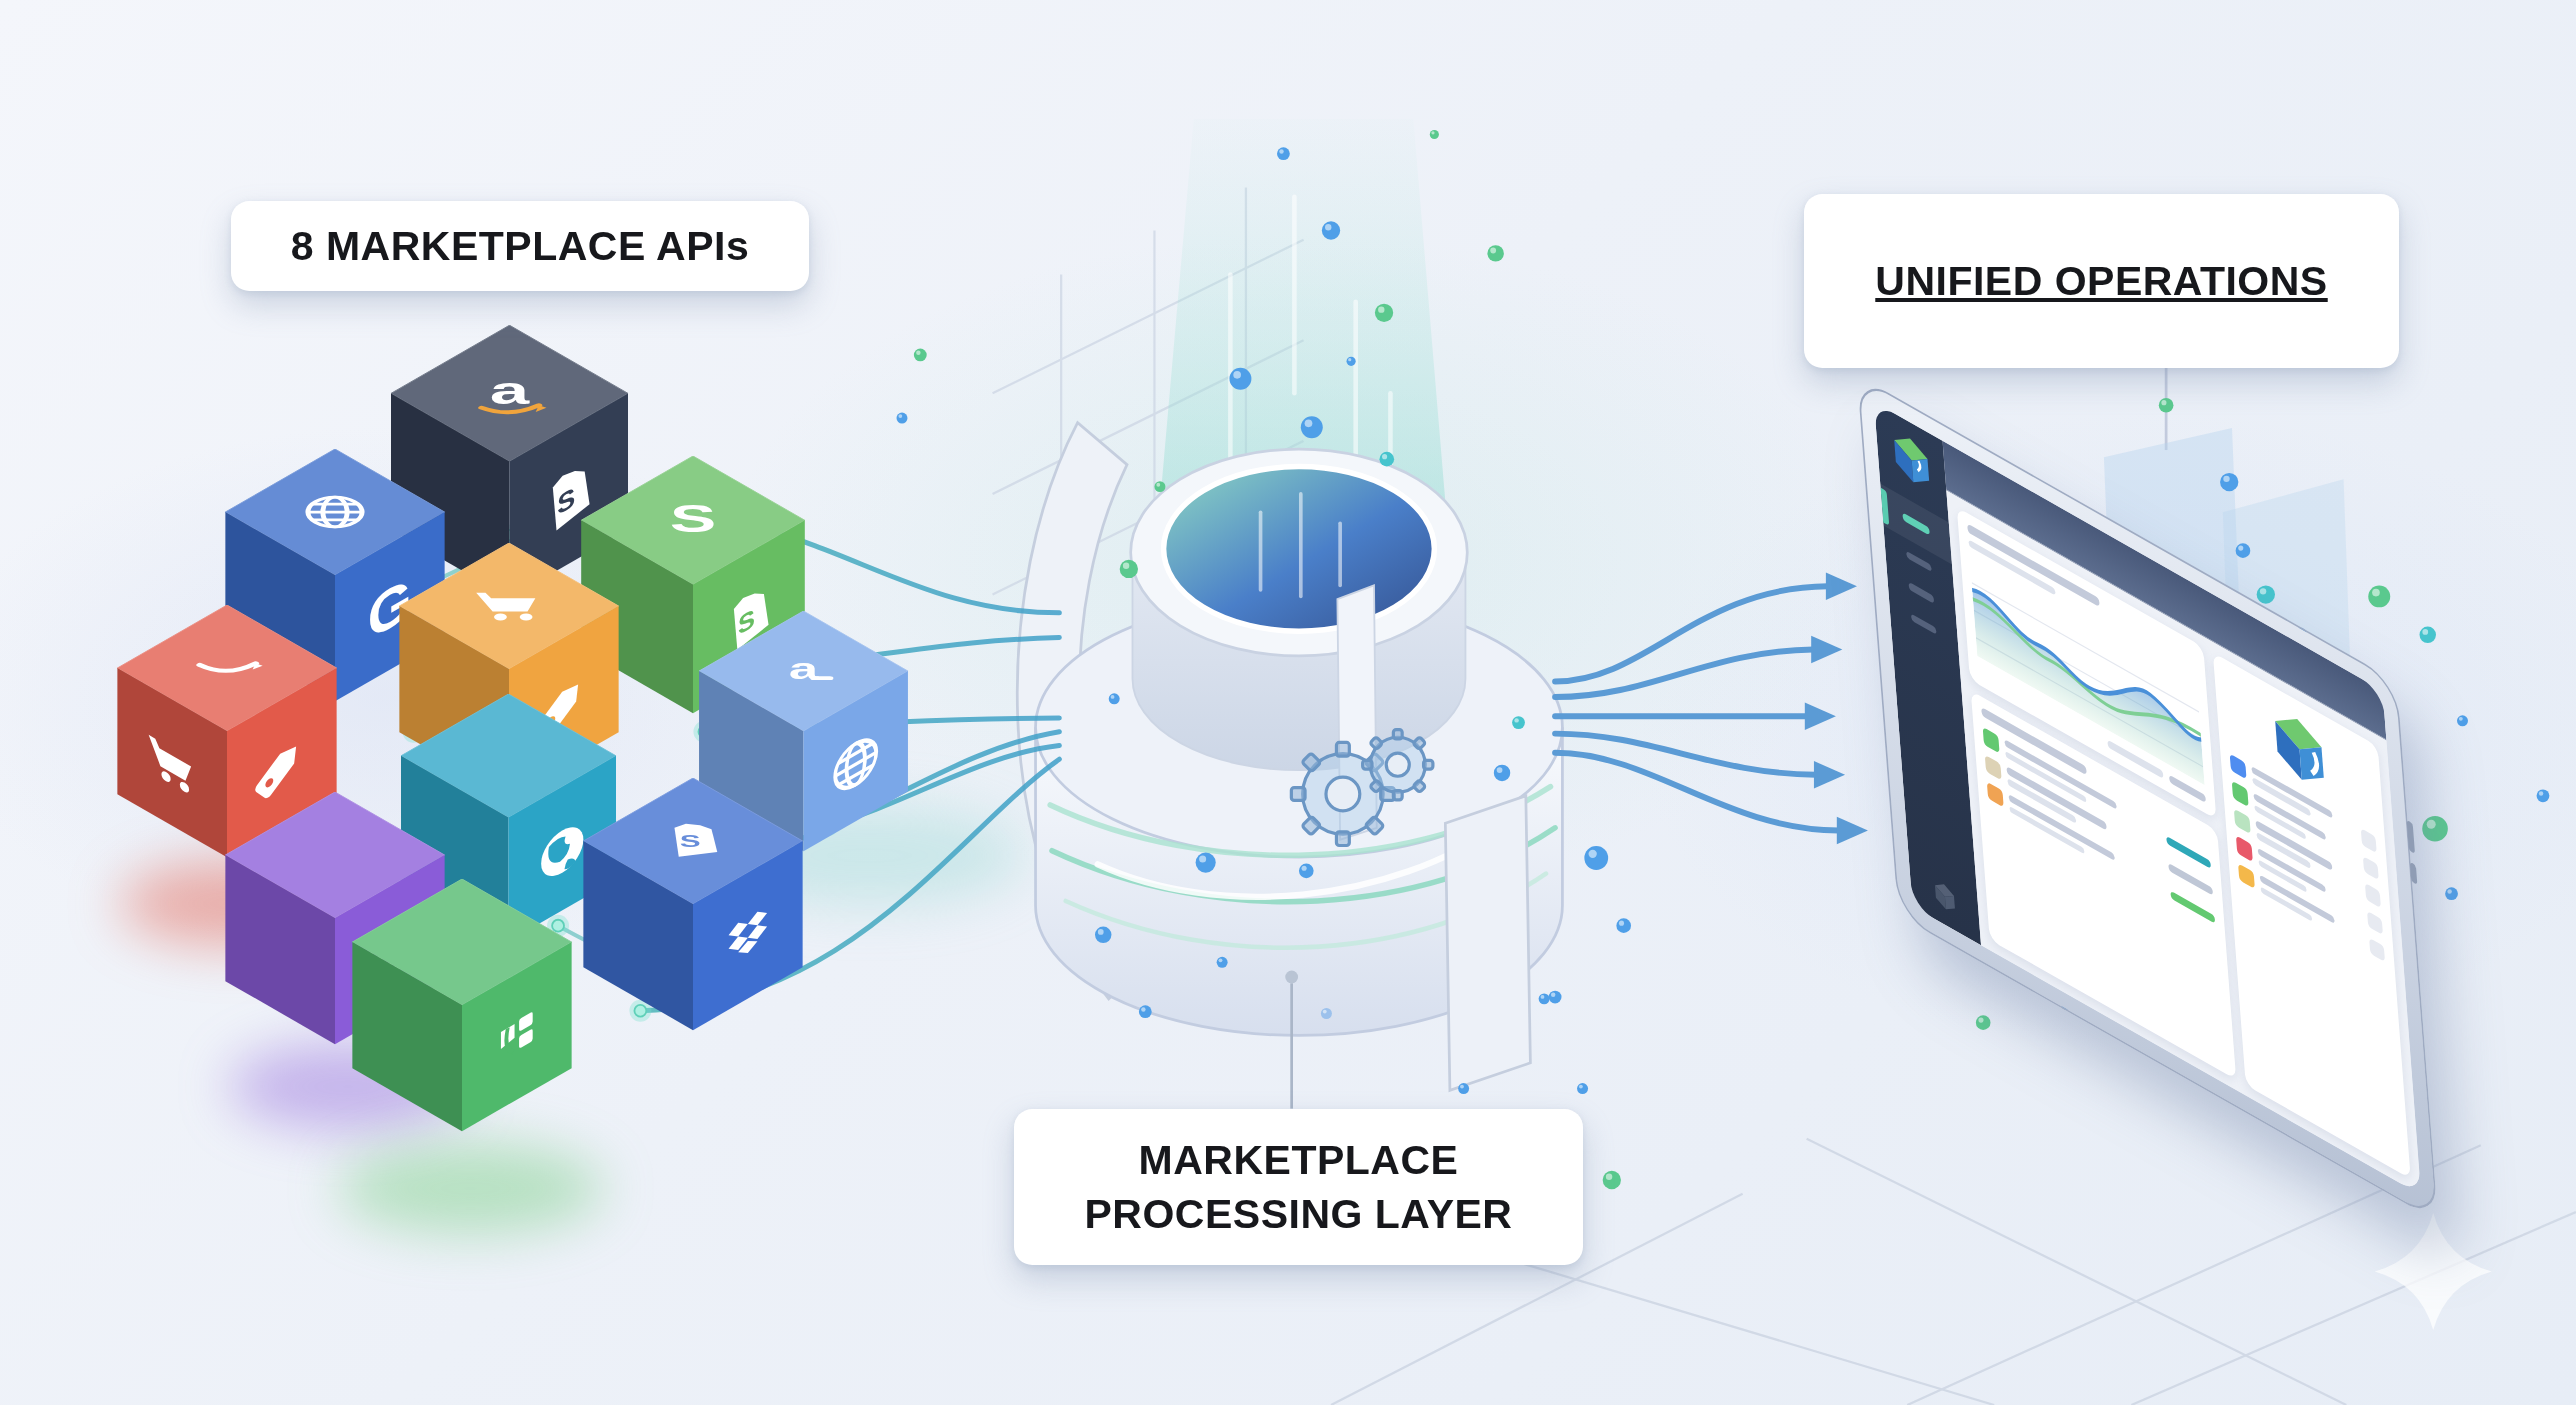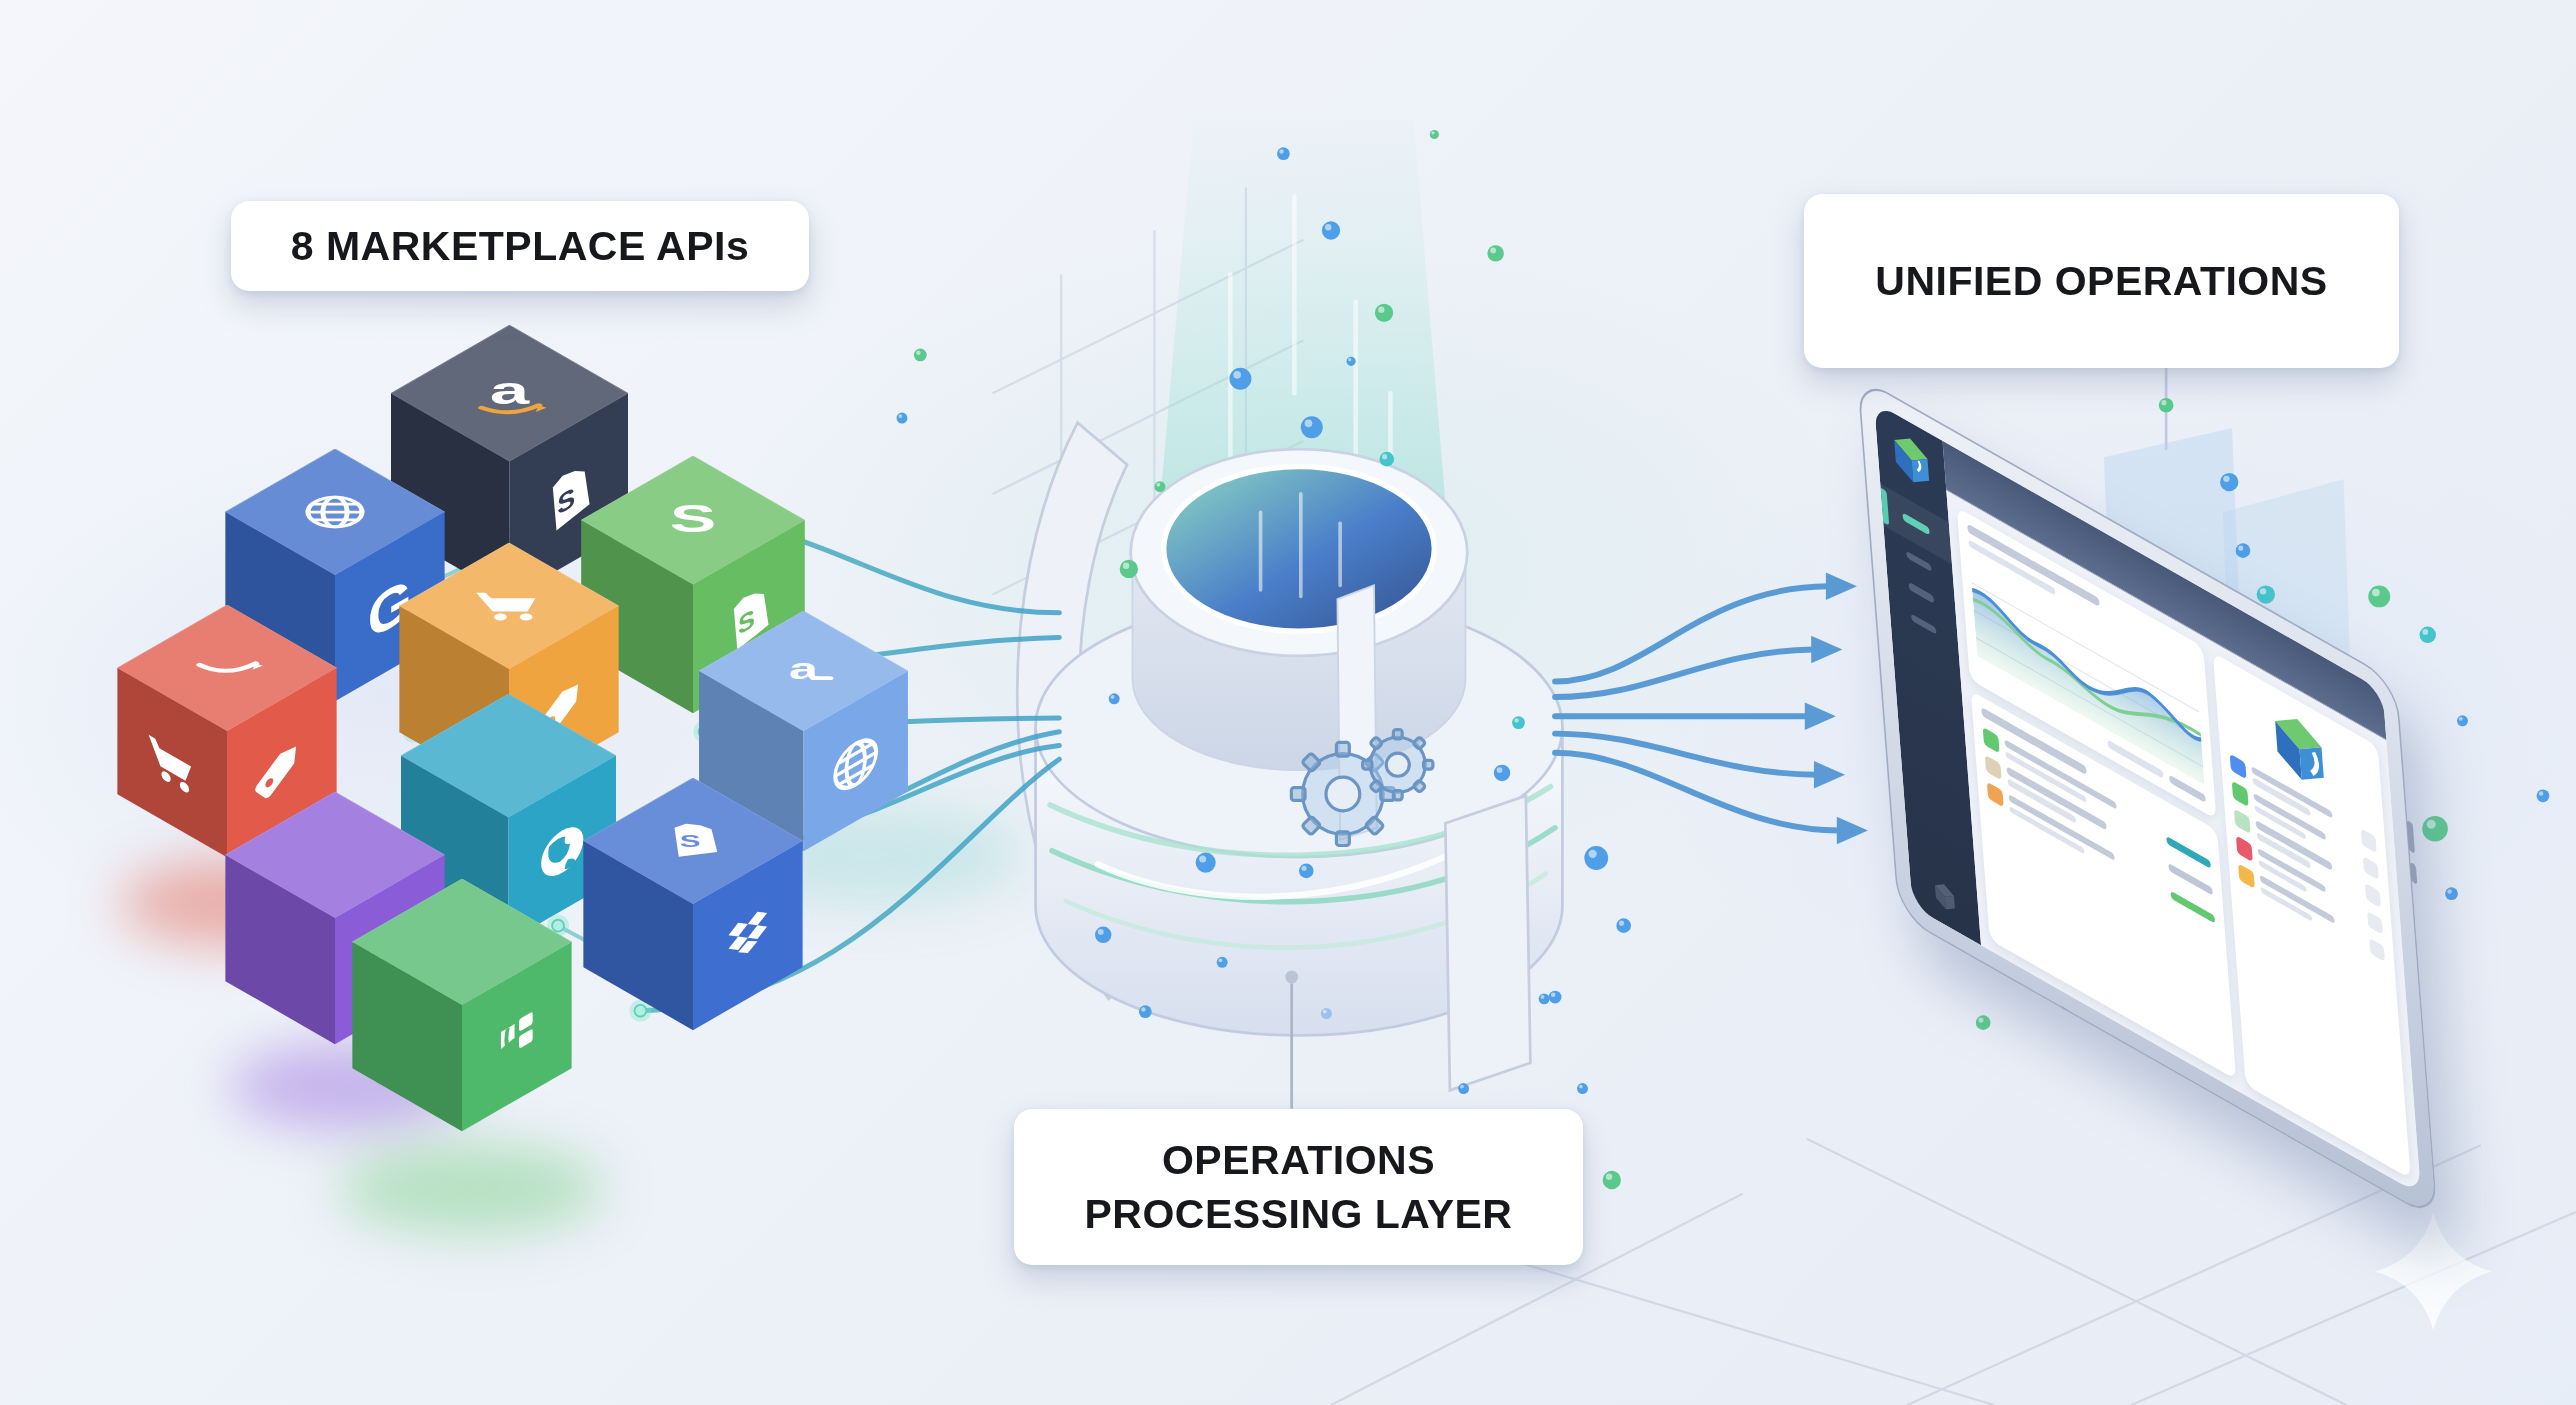--- a/index.html
+++ b/index.html
@@ -14,21 +14,21 @@
   }
   .card{
     position:absolute;background:#ffffff;border-radius:18.3px;
     box-shadow:0 14.6px 31px rgba(124,143,173,.32),0 2.7px 7.3px rgba(124,143,173,.18);
     color:#17181c;font-weight:700;text-align:center;
     display:flex;flex-direction:column;justify-content:center;
     letter-spacing:0.5px;
   }
   .card .ln{font-size:41px;line-height:1.32;white-space:nowrap;}
   #card-sources{left:231px;top:201px;width:578px;height:90px;}
-  #card-platform{left:1804px;top:194px;width:595px;height:174px;}
+  #card-platform{left:1804px;top:194px;width:595px;height:174px;text-decoration:underline;}
   #card-processing{left:1014px;top:1109px;width:569px;height:156px;}
   #fx{position:absolute;left:0;top:0;}
   .glow{position:absolute;border-radius:50%;filter:blur(25.6px);}
   #cube-layer{position:absolute;left:0;top:0;width:100%;height:100%;}
   .cube{position:absolute;}
   
   #tablet{
     position:absolute;left:1857px;top:375px;width:622px;height:542px;
     transform:matrix(0.868,0.493,0.076,0.997,0,0);transform-origin:0 0;
   }
@@ -649,17 +649,17 @@
     </div>
   </div>
 
   <div class="card" id="card-sources">
     <div class="ln">8 MARKETPLACE APIs</div>
   </div>
   <div class="card" id="card-platform">
     <div class="ln">UNIFIED OPERATIONS</div>
   </div>
   <div class="card" id="card-processing">
-    <div class="ln">OPERATIONS</div>
+    <div class="ln">MARKETPLACE</div>
     <div class="ln">PROCESSING LAYER</div>
   </div>
 </div>
 
 
 </body></html>

